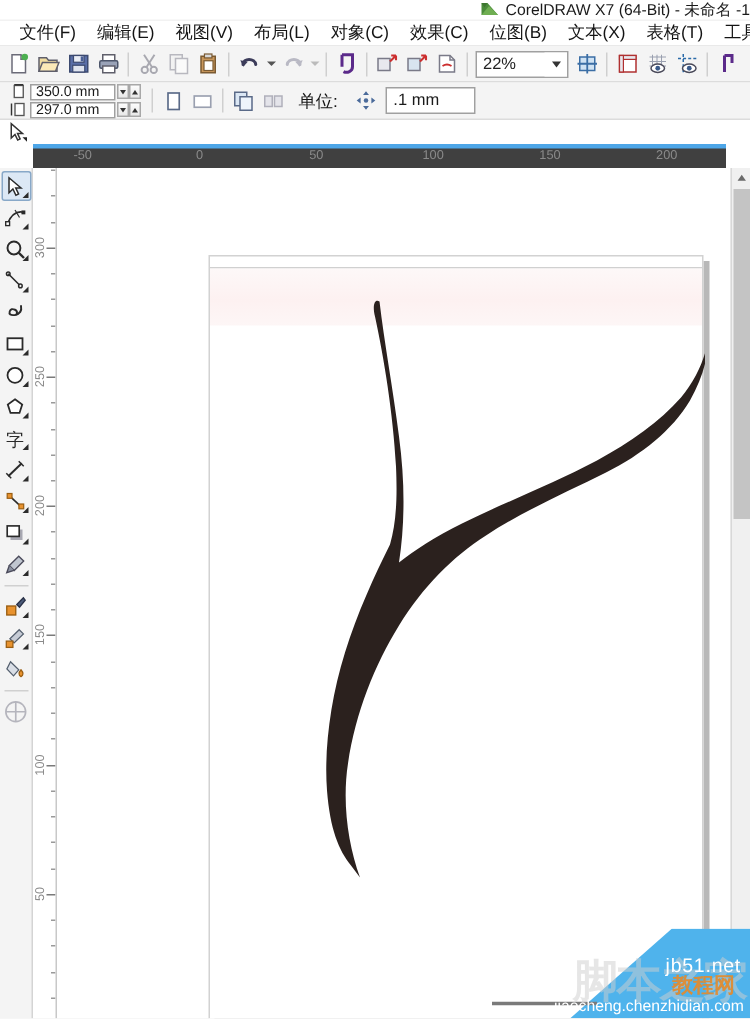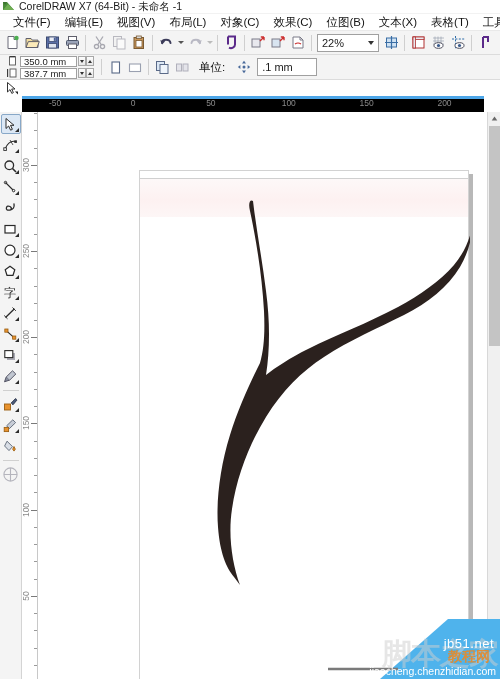--- a/index.html
+++ b/index.html
@@ -9,21 +9,21 @@
     font-size: 11px;
     background: #f0f0f0;
     overflow: hidden;
     -webkit-font-smoothing: antialiased;
   }
   #app { position: relative; width: 500px; height: 679px; overflow: hidden; background:#ffffff; }
 
   
   .titlebar {
     height: 14px; background: #ffffff; display: flex; align-items: center;
-    padding-left: 2px; border-bottom: 1px solid #f2f2f2;
+    padding-left: 2px; border-bottom: 1px solid #f2f2f2; justify-content: flex-end;
   }
   .title-logo { width: 13px; height: 12px; margin-right: 4px; flex: 0 0 auto; }
   .title-text { font-size: 10.5px; color: #1a1a1a; white-space: nowrap; letter-spacing: 0px; }
 
   
   .menubar {
     height: 17px; background: #ffffff; display: flex; align-items: center;
     padding-left: 6px; border-bottom: 1px solid #e9e9e9;
   }
   .menu-item {
@@ -111,21 +111,21 @@
     font-size: 12px; color: #444; line-height: 12px;
   }
   .tab-picktool {
     position: absolute; left: 2px; top: 80px; width: 19px; height: 16px;
     display: flex; align-items: center; justify-content: center;
   }
 
   
   .hruler {
     position: absolute; left: 22px; top: 96px; right: 16px; height: 28px;
-    background: #000000; border-bottom: 1px solid #c8c8c8; overflow: hidden;
+    background: #404040; border-bottom: 1px solid #c8c8c8; overflow: hidden;
   }
   .hruler .topline { position:absolute; left:0; right:0; top:0; height:3px; background:#4da6e8; }
   .hr-tick { position: absolute; bottom: 0; width: 1px; background: #9a9a9a; }
   .hr-tick.major { height: 6px; background:#7a7a7a; }
   .hr-tick.minor { height: 3px; }
   .hr-lbl { position: absolute; top: 2px; font-size: 8.5px; color: #8a8a8a; transform: translateX(-50%); white-space:nowrap; }
 
   .vruler {
     position: absolute; left: 22px; top: 112px; width: 16px; bottom: 0;
     background: #ffffff; border-right: 1px solid #c8c8c8; overflow: hidden;
@@ -437,21 +437,21 @@
             </span>
         </span>
       </div>
       <div class="dim-row">
         <span class="dim-ico">
           <svg width="11" height="10" viewBox="0 0 11 10">
             <rect x="3" y="1" width="6" height="8" fill="#fff" stroke="#555" stroke-width=".9"></rect>
             <path d="M0.6 1 v8" stroke="#333" stroke-width="1.1"></path>
           </svg>
         </span>
-        <span class="dim-field">387.7 mm</span>
+        <span class="dim-field">297.0 mm</span>
         <span class="spin">
           <span class="spin-b">
               <span class="tri-d"></span>
             </span>
           <span class="spin-b">
               <span class="tri-u"></span>
             </span>
         </span>
       </div>
     </div>

